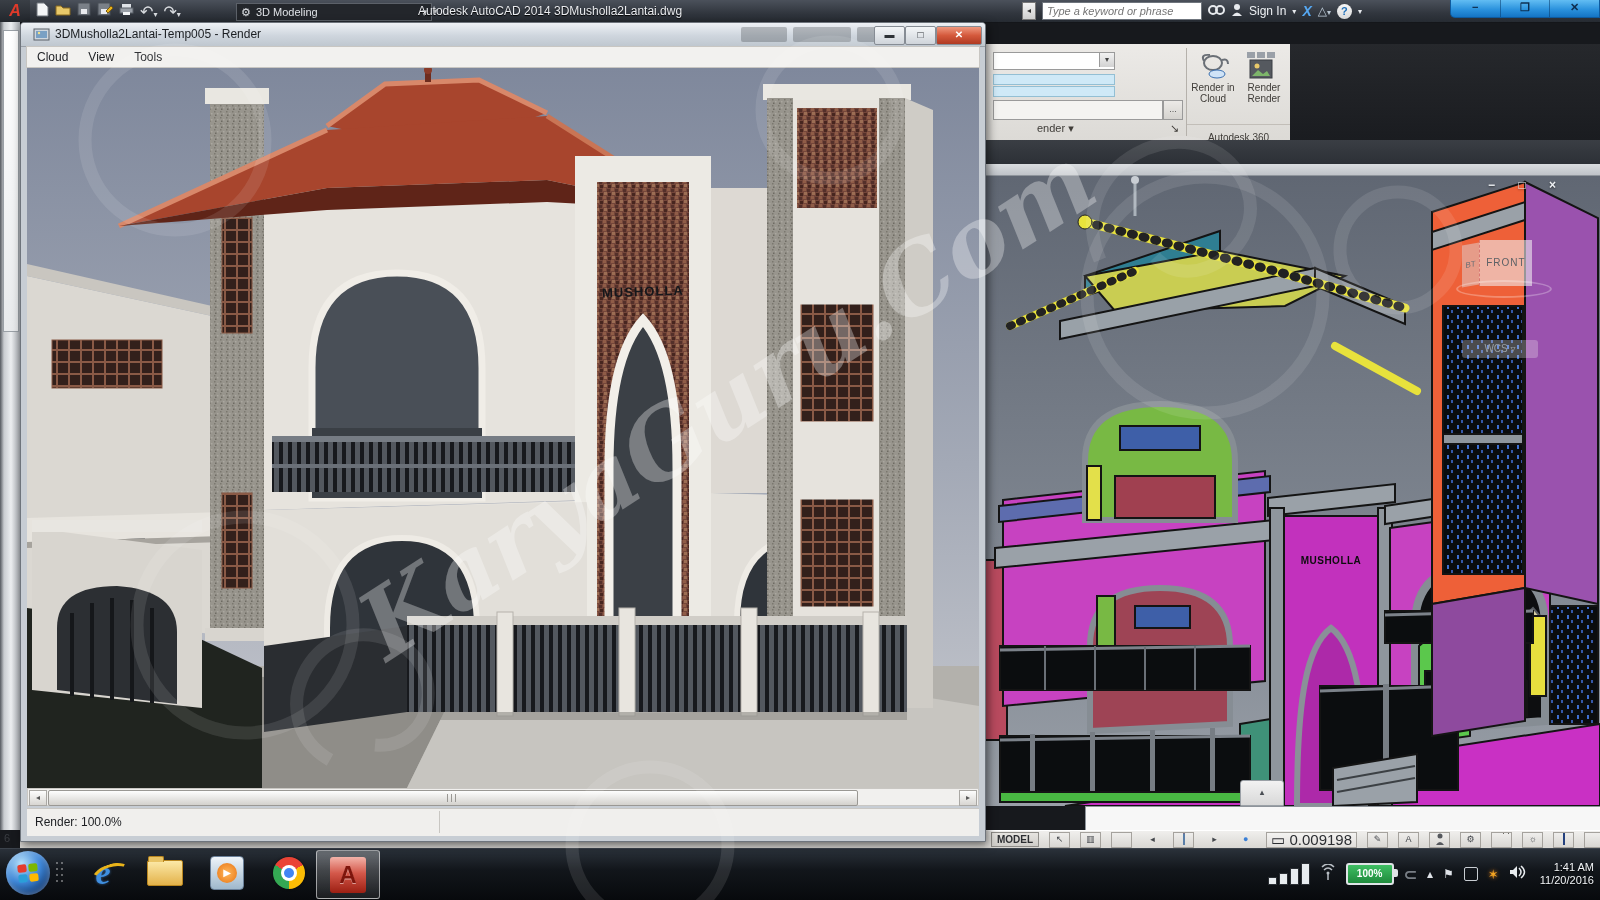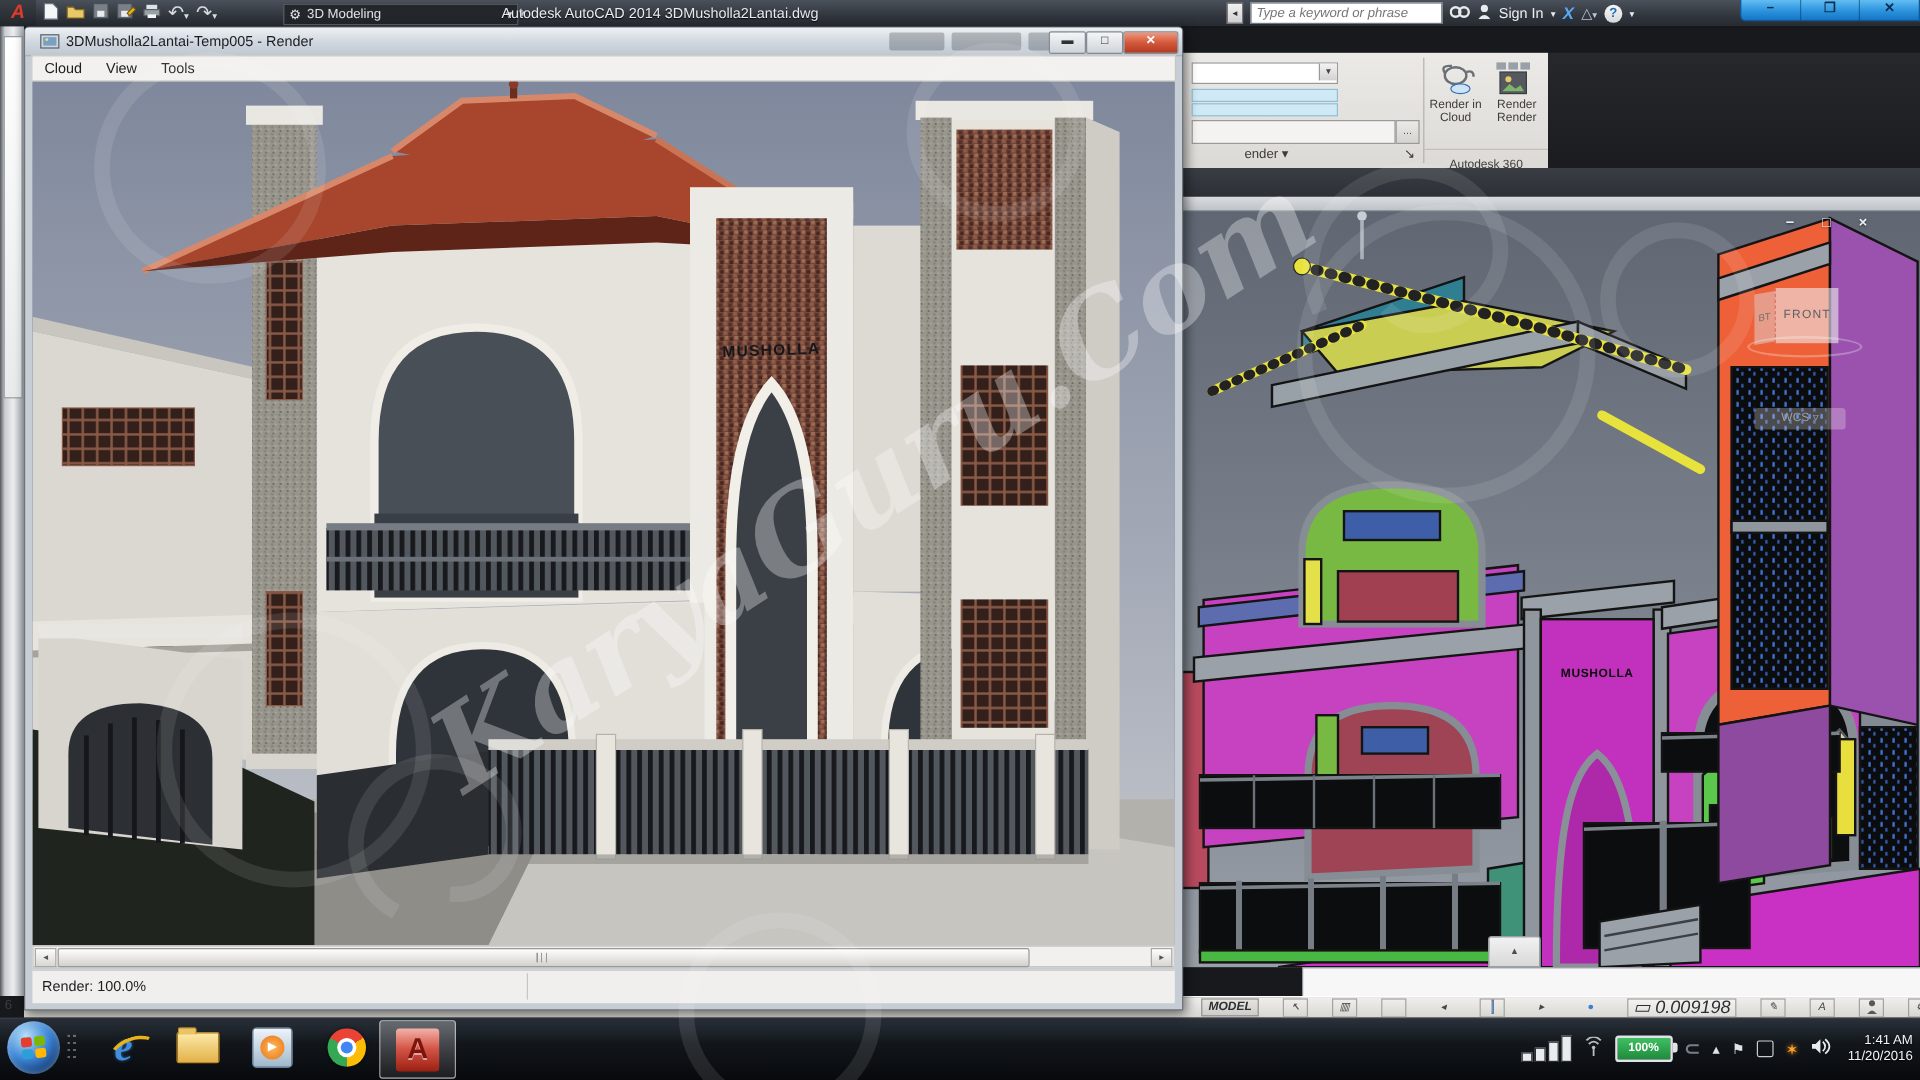--- a/index.html
+++ b/index.html
@@ -70,21 +70,21 @@
     color:#5c6166;font-size:10px;text-align:center;line-height:46px;letter-spacing:1px;border-left:1px dashed rgba(200,80,80,.6);}
   .vc-ring{position:absolute;left:-6px;top:44px;width:92px;height:14px;border-radius:50%;
     border:2px solid rgba(255,255,255,.28);}
   .wcs{position:absolute;left:477px;top:176px;width:76px;height:18px;background:rgba(244,242,246,.28);
     border-radius:3px;color:#9aa0a6;font-size:10px;text-align:center;line-height:18px;}
   .vp-scrollfrag{position:absolute;left:255px;top:616px;width:42px;height:24px;background:linear-gradient(#f2f2f2,#d8d8d8);
     border:1px solid #9aa0a6;border-radius:3px 3px 0 0;color:#4a4e54;font-size:9px;text-align:center;line-height:22px;}
   .cmdline{left:1085px;top:806px;width:515px;height:24px;background:#f7f7f7;border:1px solid #8e949b;border-right:none;}
   
   .statusbar{left:985px;top:830px;width:615px;height:18px;background:linear-gradient(#f0efed,#d9d7d3);
-    border-top:1px solid #fff;display:flex;align-items:center;gap:20px;padding-left:16px;box-sizing:border-box;font-style:italic;}
+    border-top:1px solid #fff;display:flex;align-items:center;gap:10px;padding-left:6px;box-sizing:border-box;}
   .sb-sliver{left:20px;top:840px;width:965px;height:8px;background:#d9d7d3;}
   .model-btn{font-size:10px;font-weight:bold;color:#2c2e32;background:linear-gradient(#e6e4e0,#cfcdc9);
     border:1px solid #8f8d89;padding:0 5px;height:13px;line-height:13px;}
   .sicon{width:19px;height:14px;border:1px solid #a5a29d;background:linear-gradient(#efeeec,#d8d6d2);
     font-size:9px;color:#43464b;text-align:center;line-height:13px;overflow:hidden;flex:0 0 auto;}
   .sicon.noborder{border-color:transparent;background:none;}
   .coordbox{height:14px;border:1px solid #a5a29d;background:linear-gradient(#f4f3f1,#e0dedb);
     font-size:15px;color:#2c2e32;padding:0 4px;line-height:13px;flex:0 0 auto;}
   .qv{width:13px;height:9px;background:#cfe3f5;border:1px solid #5a7fa8;border-top:2px dashed #d24a3a;margin:1px auto;}
   .locki{width:8px;height:6px;background:#6d6a64;margin:5px auto 0;position:relative;}

